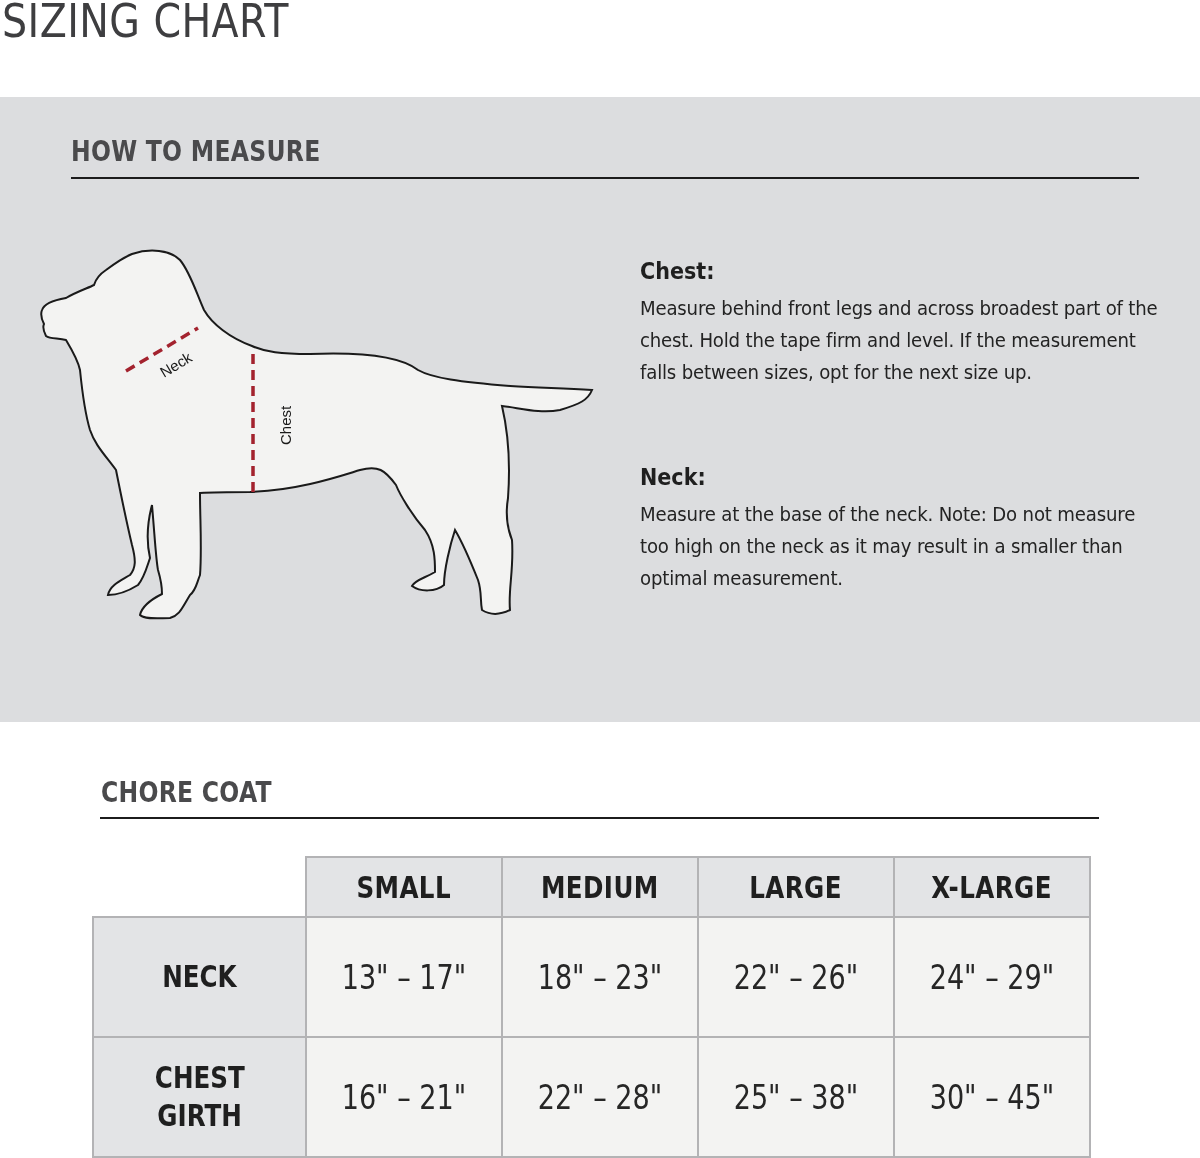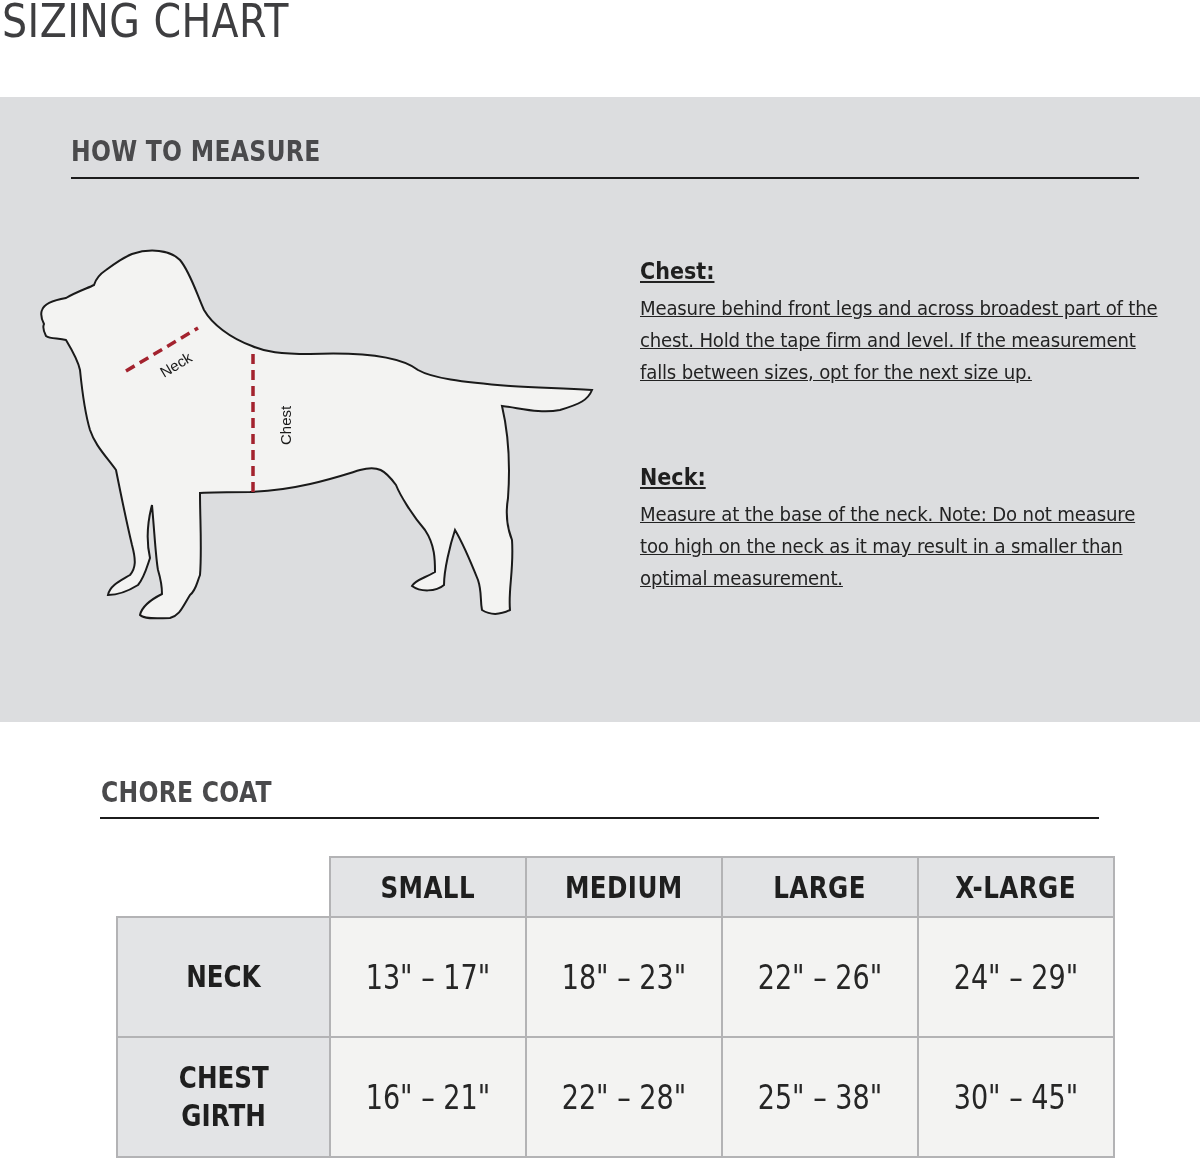--- a/index.html
+++ b/index.html
@@ -5,26 +5,26 @@
   html, body { margin: 0; padding: 0; background: #ffffff; }
   body { width: 1200px; height: 1158px; position: relative; overflow: hidden;
          font-family: "DejaVu Sans", "Liberation Sans", sans-serif; color: #222; }
   .page-title { position: absolute; left: 2px; top: -6px; font-size: 46px; font-weight: normal;
                 color: #3e3e40; letter-spacing: 0.5px; margin: 0; transform: scaleX(0.86); transform-origin: left top; }
   .measure-panel { position: absolute; left: 0; top: 97px; width: 1200px; height: 625px; background: #dcdddf; text-align: right; }
   .section-heading { position: absolute; font-size: 28px; font-weight: bold; color: #4a4a4c; margin: 0;
                      transform: scaleX(0.84); transform-origin: left top; letter-spacing: 0.3px; }
   .rule { position: absolute; height: 2px; background: #1c1c1c; }
   .dog { position: absolute; left: 40px; top: 240px; width: 560px; height: 380px; }
-  .instr { position: absolute; left: 640px; width: 520px; text-decoration: underline; }
+  .instr { position: absolute; left: 640px; width: 520px; }
   .instr h3 { margin: 0; font-size: 23px; font-weight: bold; color: #1f1f1f;
               transform: scaleX(0.9); transform-origin: left top; }
   .instr p { margin: 9px 0 0 0; font-size: 19.5px; line-height: 32px; color: #232323;
              letter-spacing: -0.2px; transform: scaleX(0.93); transform-origin: left top; width: 560px; }
-  .size-table { position: absolute; left: 116px; top: 856px; border-collapse: collapse; }
+  .size-table { position: absolute; left: 92px; top: 856px; border-collapse: collapse; }
   .size-table td, .size-table th { border: 2px solid #b3b3b5; text-align: center; padding: 0; }
   .size-table th.corner { border: none; background: #fff; width: 212px; }
   .size-table th.col { background: #e3e4e6; height: 58px; width: 194px; font-size: 30px; font-weight: bold;
                        color: #1f1f1f; letter-spacing: 0.5px; }
   .size-table th.rowhead { background: #e3e4e6; font-size: 30px; font-weight: bold; color: #1f1f1f;
                            line-height: 38px; }
   .size-table td.val { background: #f3f3f2; height: 118px; font-size: 33px; color: #262626; font-weight: normal; }
   .cond { display: inline-block; transform: scaleX(0.82); }
 </style>
 </head>

